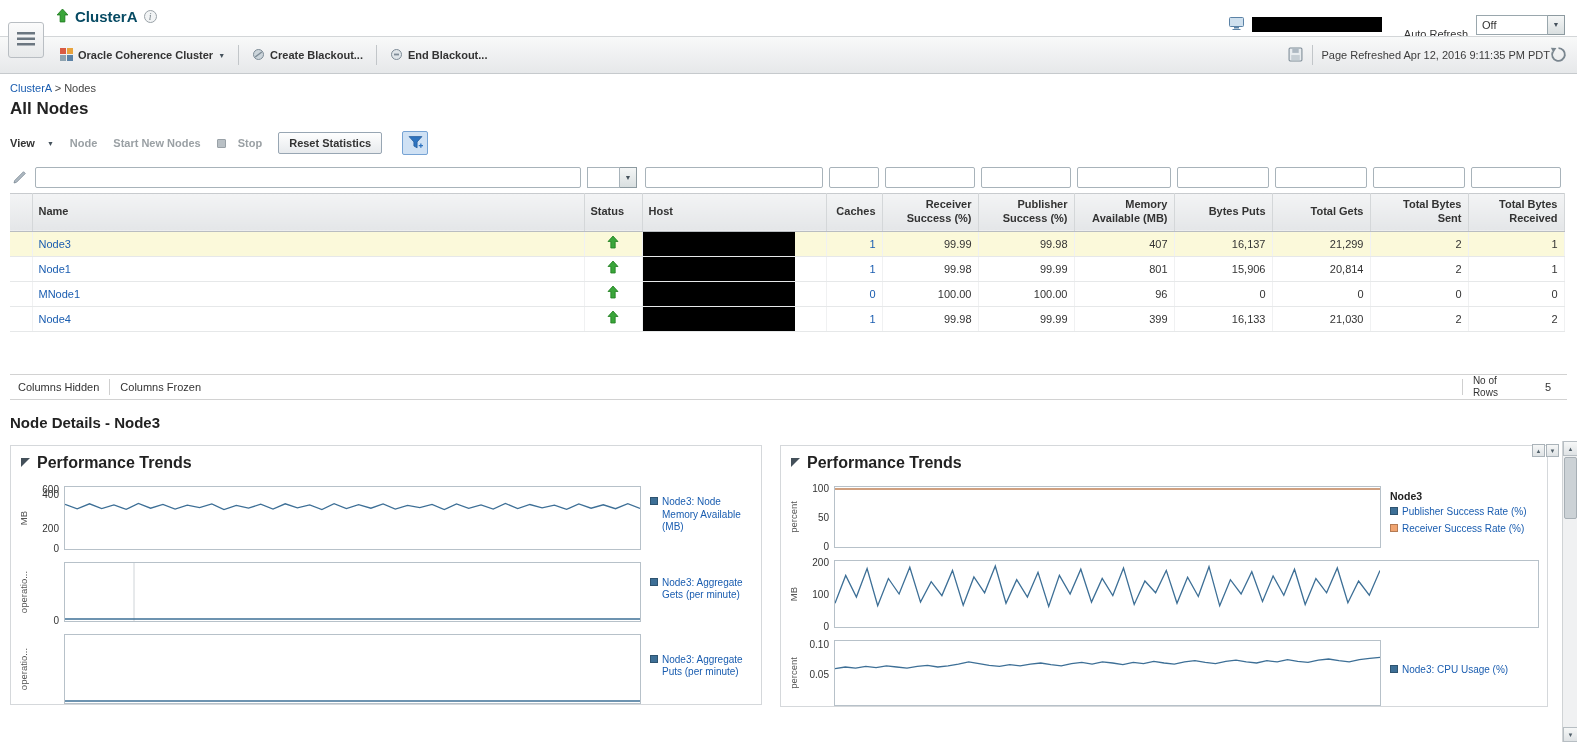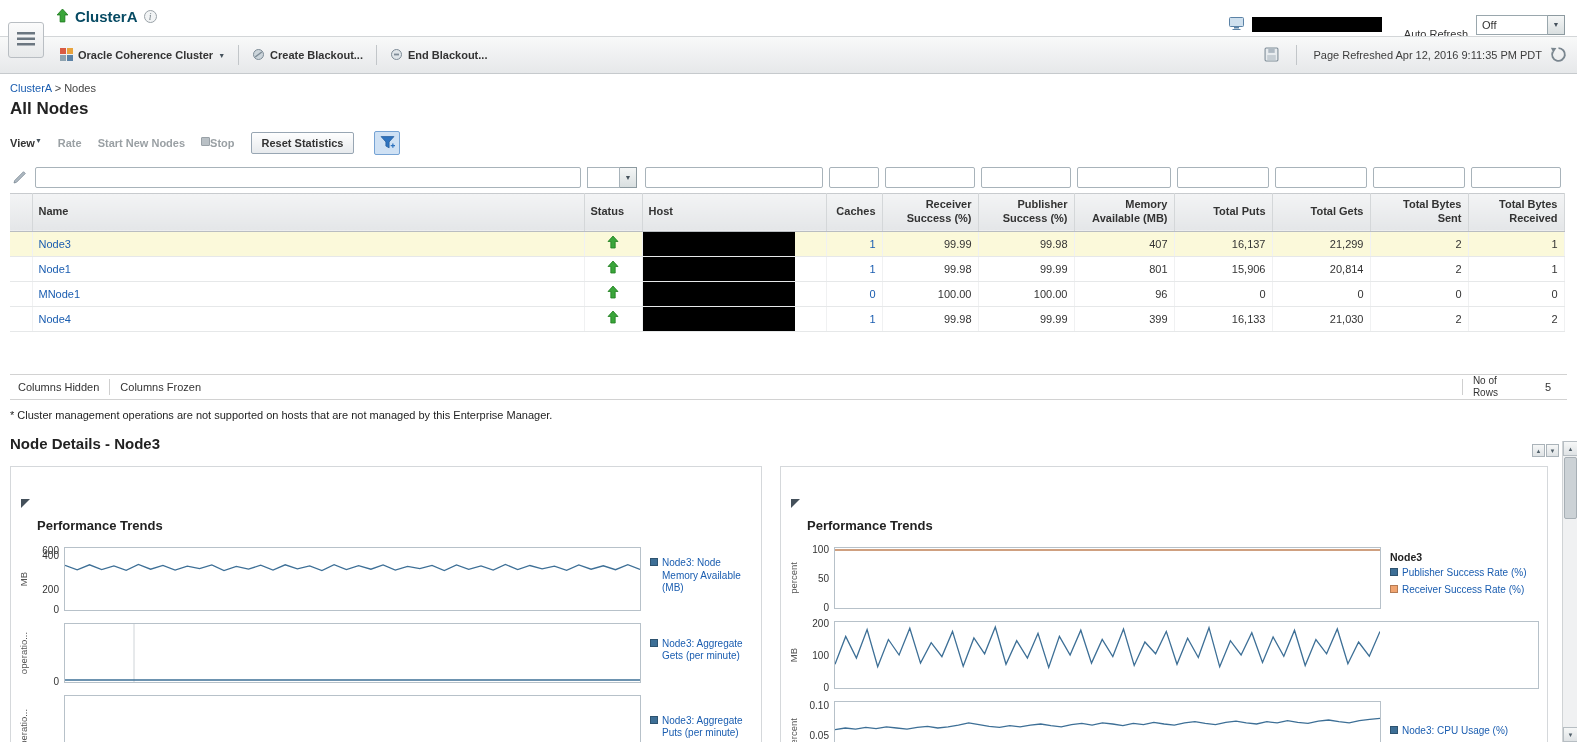--- a/index.html
+++ b/index.html
@@ -29,32 +29,32 @@
   .nav-toggle { position:absolute; left:8px; top:22px; width:36px; height:36px; z-index:5;
     border:1px solid #b9bec3; border-radius:3px; background:linear-gradient(#fbfbfb,#e7e9ea);
     display:flex; align-items:center; justify-content:center; }
 
   
   .toolbar { height:38px; border-top:1px solid #d3d6d8; border-bottom:1px solid #c6cacd;
     background:linear-gradient(#f8f9f9,#e6e8ea); display:flex; align-items:center;
     padding-left:56px; position:relative; }
   .tb-item { display:flex; align-items:center; gap:5px; font-weight:bold; color:#333; padding:0 4px; cursor:default; }
   .tb-sep { width:1px; height:20px; background:#c2c6c9; margin:0 9px; }
-  .tb-right { position:absolute; right:10px; display:flex; align-items:center; gap:8px; }
+  .tb-right { position:absolute; right:10px; display:flex; align-items:center; }
   .refreshed-text { color:#3c3c3c; }
 
   
   .content { padding:6px 10px 0 10px; }
   .breadcrumb { font-size:11px; margin-top:2px; }
   .lnk { color:#1a5db0; }
   .crumb-cur { color:#444; }
   .page-title { font-size:17px; font-weight:bold; color:#222; margin-top:5px; }
 
   .action-bar { margin-top:10px; display:flex; align-items:center; height:28px; }
-  .act { font-weight:bold; color:#333; display:flex; align-items:flex-start; gap:0; margin-right:16px; }
+  .act { font-weight:bold; color:#333; display:flex; align-items:center; gap:12px; margin-right:16px; }
   .act.disabled { color:#9aa0a4; }
   .stop-sq { width:9px; height:9px; background:#b9c0c5; border:1px solid #99a1a7; border-radius:1px; }
   .btn { border:1px solid #98a6b3; border-radius:2px; background:linear-gradient(#fefefe,#e7eaed);
     padding:4px 10px; font-weight:bold; color:#333; font-size:11px; margin-right:16px; }
   .filter-toggle { width:26px; height:24px; background:#cfe1f4; border:1px solid #76a3d4;
     border-radius:2px; display:flex; align-items:center; justify-content:center; margin-left:4px; }
 
   
   table.grid { border-collapse:collapse; table-layout:fixed; width:1554px; margin-top:6px; }
   tr.filter-row td { padding:4px 3px; height:30px; }
@@ -88,21 +88,21 @@
 
   .details-title { font-size:15px; font-weight:bold; color:#222; margin-top:14px; }
 
   
   .panels { display:flex; gap:18px; margin-top:14px; align-items:flex-start; }
   .panel { border:1px solid #d5d8db; background:#fff; }
   .panel.left { width:752px; }
   .panel.right { width:768px; }
   .panel-hd { display:flex; align-items:center; gap:7px; padding:8px 10px 2px 10px; }
   .disc-tri { width:0; height:0; border-top:9px solid #44505a; border-right:9px solid transparent; }
-  .panel-title { font-size:13px; font-weight:bold; color:#222;margin-top:43px; }
+  .panel-title { font-size:16px; font-weight:bold; color:#222; }
 
   .chart-row { display:flex; align-items:center; margin:12px 8px 0 4px; }
   .ylab { width:15px; position:relative; align-self:stretch; }
   .ylab span { position:absolute; left:50%; top:50%; transform:translate(-50%,-50%) rotate(-90deg);
     white-space:nowrap; font-size:9.5px; color:#555; }
   .ticks { width:34px; position:relative; align-self:stretch; font-size:10px; color:#333; }
   .ticks .tick { position:absolute; right:5px; transform:translateY(-50%); }
   .plot { flex:1; align-self:stretch; border:1px solid #b7c1c9; background:#fff; position:relative; overflow:hidden; }
   .legend { padding-left:9px; font-size:10px; }
   .panel.left .legend { width:112px; }
@@ -225,21 +225,21 @@
     <span class="crumb-cur">&gt;</span>
     <span class="crumb-cur">Nodes</span>
   </div>
   <div class="page-title">All Nodes</div>
 
   <div class="action-bar">
     <span class="act">
       <span>View</span>
         <span class="caret">▼</span>
     </span>
-    <span class="act disabled">Rate</span>
+    <span class="act disabled">Node</span>
     <span class="act disabled">Start New Nodes</span>
     <span class="act disabled">
       <span class="stop-sq"></span>
       <span>Stop</span>
     </span>
     <button class="btn">Reset Statistics</button>
     <span class="filter-toggle">
       <span>
         <svg width="15" height="15" viewBox="0 0 14 14">
             <path d="M1 1.5 H13 L8.5 6.5 V12 L5.5 10.3 V6.5 Z" fill="#2f74c0" stroke="#205a9a" stroke-width="0.7"></path>
@@ -294,21 +294,21 @@
     </tr>
     <tr class="head-row">
       <th class="sel-col"></th>
       <th>Name</th>
       <th>Status</th>
       <th>Host</th>
       <th class="num">Caches</th>
       <th class="num">Receiver Success (%)</th>
       <th class="num">Publisher Success (%)</th>
       <th class="num">Memory Available (MB)</th>
-      <th class="num">Total Puts</th>
+      <th class="num">Bytes Puts</th>
       <th class="num">Total Gets</th>
       <th class="num">Total Bytes Sent</th>
       <th class="num">Total Bytes Received</th>
     </tr>
 
 
     <tr class="data-row hl">
       <td class="sel-col"></td>
       <td><a href="#" class="lnk">Node3</a></td>
       <td class="status-cell"><svg width="12" height="13" viewBox="0 0 12 13">
@@ -389,21 +389,20 @@
   <div class="table-footer">
     <span style="margin-left:8px">Columns Hidden</span>
     <div class="tf-sep"></div>
     <span>Columns Frozen</span>
     <div class="tf-spacer"></div>
     <div class="tf-sep"></div>
     <span class="rows-label">No of Rows</span>
     <span class="rows-value">5</span>
   </div>
 
-  <div class="note">* Cluster management operations are not supported on hosts that are not managed by this Enterprise Manager.</div>
 
   <div class="details-title">Node Details - Node3</div>
 
   <div class="panels">
 
     <div class="panel left">
       <div class="panel-hd">
         <span class="disc-tri"></span>
         <span class="panel-title">Performance Trends</span>
       </div>

